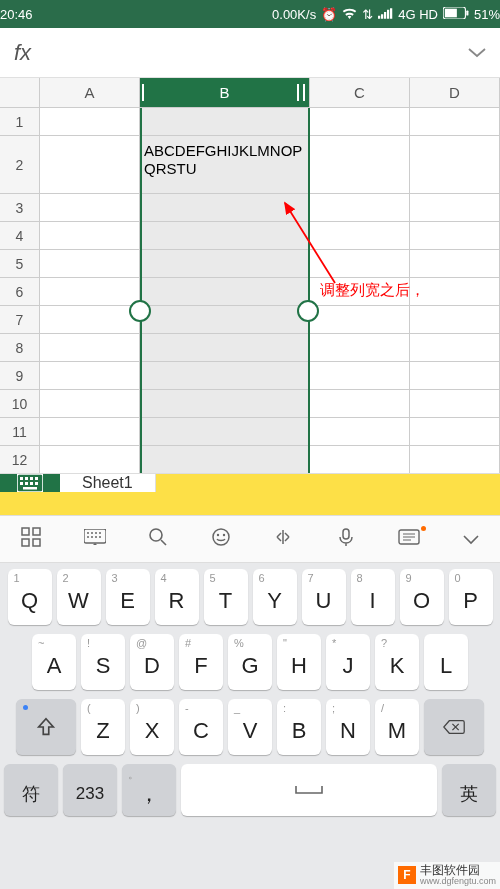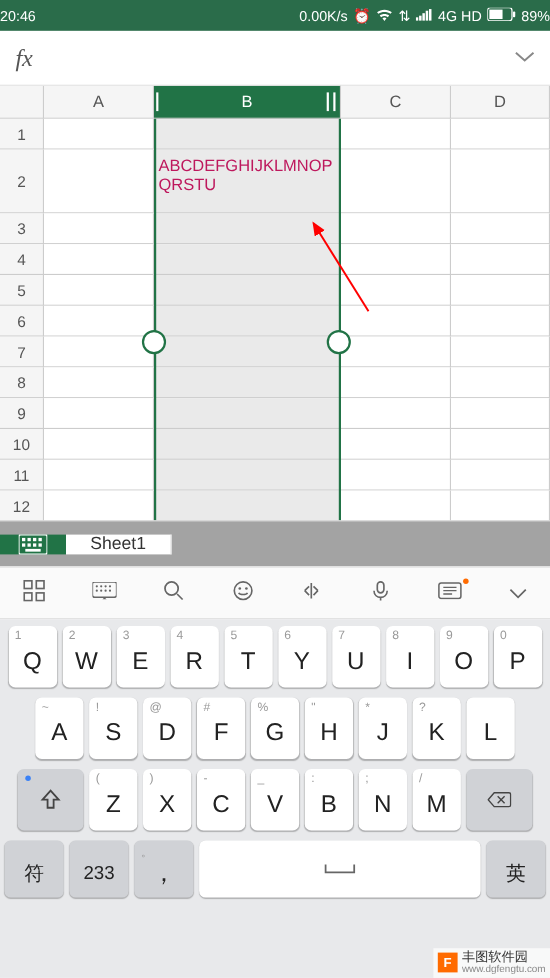--- a/index.html
+++ b/index.html
@@ -1,41 +1,41 @@
 <!DOCTYPE html>
 <html><head>
 <meta charset="utf-8">
 <style>
 *{margin:0;padding:0;box-sizing:border-box;font-family:Arial,sans-serif;-webkit-tap-highlight-color:transparent}
 body{width:500px;height:889px;background:#fff;overflow:hidden;position:relative}
 .status-bar{height:28px;background:#2a6c4a;color:#fff;display:flex;align-items:center;justify-content:space-between;padding:0 0;font-size:13px}
 .status-right{display:flex;gap:5px}
 .formula-bar{height:50px;display:flex;align-items:center;padding:0 14px;border-bottom:1px solid #e0e0e0}
-.fx{font-style:italic;font-family:Liberation Serif, serif;font-size:22px;color:#555}
+.fx{font-style:italic;font-family:Liberation Sans, sans-serif;font-size:22px;color:#555}
 .chev{margin-left:auto;color:#888}
 .sheet{position:relative;height:395px;overflow:hidden}
 .grid{display:grid;grid-template-columns:40px 100px 170px 100px 90px;position:relative}
 .hdr,.rh,.cell{border-right:1px solid #ccc;border-bottom:1px solid #ccc;display:flex;align-items:center;justify-content:center;font-size:15px;color:#555;background:#fff}
 .hdr{height:30px;background:#f5f5f5}
 .rh{background:#f5f5f5;height:28px;font-size:14px}
 .cell{height:28px;justify-content:flex-start;padding-left:4px}
 .corner{background:#f5f5f5;border-right:1px solid #ccc;border-bottom:1px solid #ccc}
 .hdr.sel{background:#217346;color:#fff;position:relative}
 .hdr.sel::before{content:"";position:absolute;left:2px;top:6px;bottom:6px;width:2px;background:#fff}
 .hdr.sel::after{content:"";position:absolute;right:4px;top:6px;bottom:6px;width:4px;border-left:2px solid #fff;border-right:2px solid #fff}
 .colsel{background:#eaeaea}
-.cellB2-text{font-size:15px;color:#be185d;text-align:left;line-height:1.2;word-break:break-all}
+.cellB2-text{font-size:15px;color:#000000;text-align:left;line-height:1.2;word-break:break-all}
 .selline-l{position:absolute;left:140px;top:30px;width:2px;height:365px;background:#217346;z-index:3}
 .selline-r{position:absolute;left:308px;top:30px;width:2px;height:365px;background:#217346;z-index:3}
 .handle{position:absolute;width:22px;height:22px;border:2.5px solid #217346;background:#fff;border-radius:50%;z-index:4}
 .handle.l{left:129px;top:222px}
 .handle.r{left:297px;top:222px}
 .arrow-svg{position:absolute;left:280px;top:120px;z-index:5}
 .anno{position:absolute;left:320px;top:200px;color:#ff0000;font-size:15px;line-height:1.6;z-index:5}
-.sheet-tabs{height:42px;display:flex;align-items:center;border-top:1px solid #ddd;background:#a3a3a3}
+.sheet-tabs{height:42px;display:flex;align-items:flex-start;border-top:1px solid #ddd;background:#fde047}
 .kb-toggle{width:60px;background:#217346;display:flex;align-items:center;justify-content:center}
 .kb-ic{color:#fff}
 .tab{background:#fff;padding:0 22px;display:flex;align-items:center;font-size:16px;color:#333;border-right:1px solid #ddd}
 .toolbar{height:48px;display:flex;align-items:center;justify-content:space-around;background:#fafafa;border-top:1px solid #ddd;border-bottom:1px solid #ddd}
 .tb{color:#666;font-size:18px;position:relative}
 .tb .dot{position:absolute;top:-3px;right:-6px;width:5px;height:5px;background:#ff6b00;border-radius:50%}
 .keyboard{background:#e8e9eb;padding:6px 4px 0;height:326px}
 .krow{display:flex;justify-content:center;gap:5px;margin-bottom:9px}
 .key{background:#fff;border-radius:6px;box-shadow:0 1px 1px rgba(0,0,0,.25);display:flex;flex-direction:column;align-items:center;justify-content:center;position:relative;height:56px}
 .key .sup{position:absolute;top:3px;left:6px;font-size:11px;color:#999}
@@ -79,21 +79,21 @@
         </svg>
     </span>
     <span>4G HD</span>
     <span>
       <svg width="26" height="12" viewBox="0 0 30 14">
           <rect x="0" y="0" width="26" height="14" rx="3" fill="none" stroke="#fff" stroke-width="1.3"></rect>
           <rect x="2" y="2" width="14" height="10" fill="#fff"></rect>
           <rect x="27" y="4" width="2.5" height="6" rx="1" fill="#fff"></rect>
         </svg>
     </span>
-    <span>89%</span>
+    <span>51%</span>
   </div>
 </div>
 
 <div class="formula-bar">
   <span class="fx">fx</span>
   <span class="chev">
     <svg width="18" height="10" viewBox="0 0 18 10">
         <path d="M1 1l8 7 8-7" stroke="#888" stroke-width="1.8" fill="none"></path>
       </svg>
   </span>
@@ -179,20 +179,21 @@
   <div class="handle r"></div>
   <svg class="arrow-svg" width="80" height="90">
     <defs>
         <marker id="ah" markerWidth="8" markerHeight="8" refX="6" refY="3" orient="auto">
           <path d="M0,0 L7,3 L0,6 z" fill="#ff0000"></path>
         </marker>
       </defs>
     <line x1="55" y1="85" x2="5" y2="5" stroke="#ff0000" stroke-width="1.8" marker-end="url(#ah)"></line>
   </svg>
   <div class="anno">
+    <div>调整列宽之后，</div>
   </div>
 </div>
 
 <div class="sheet-tabs">
   <div class="kb-toggle">
     <svg class="kb-ic" width="26" height="18" viewBox="0 0 26 18">
         <rect x="0" y="0" width="26" height="18" rx="2" fill="none" stroke="#fff" stroke-width="1.6"></rect>
         <rect x="3" y="3" width="3" height="3" fill="#fff"></rect>
         <rect x="8" y="3" width="3" height="3" fill="#fff"></rect>
         <rect x="13" y="3" width="3" height="3" fill="#fff"></rect>

